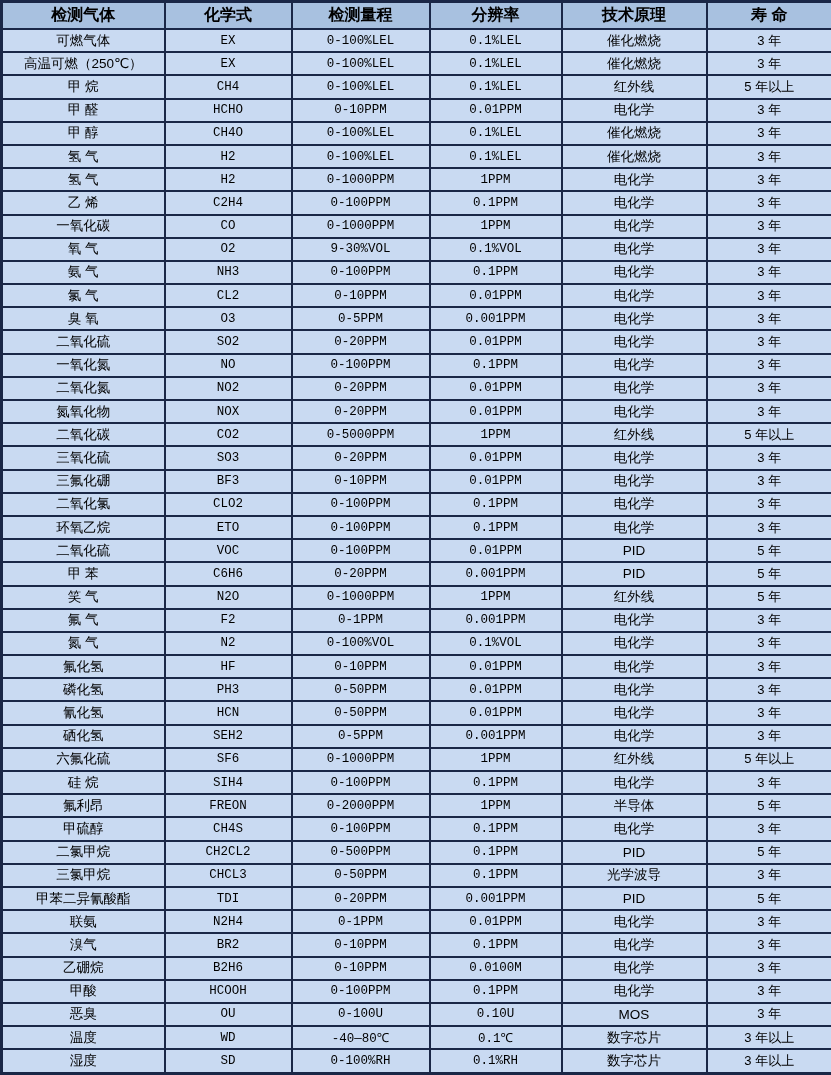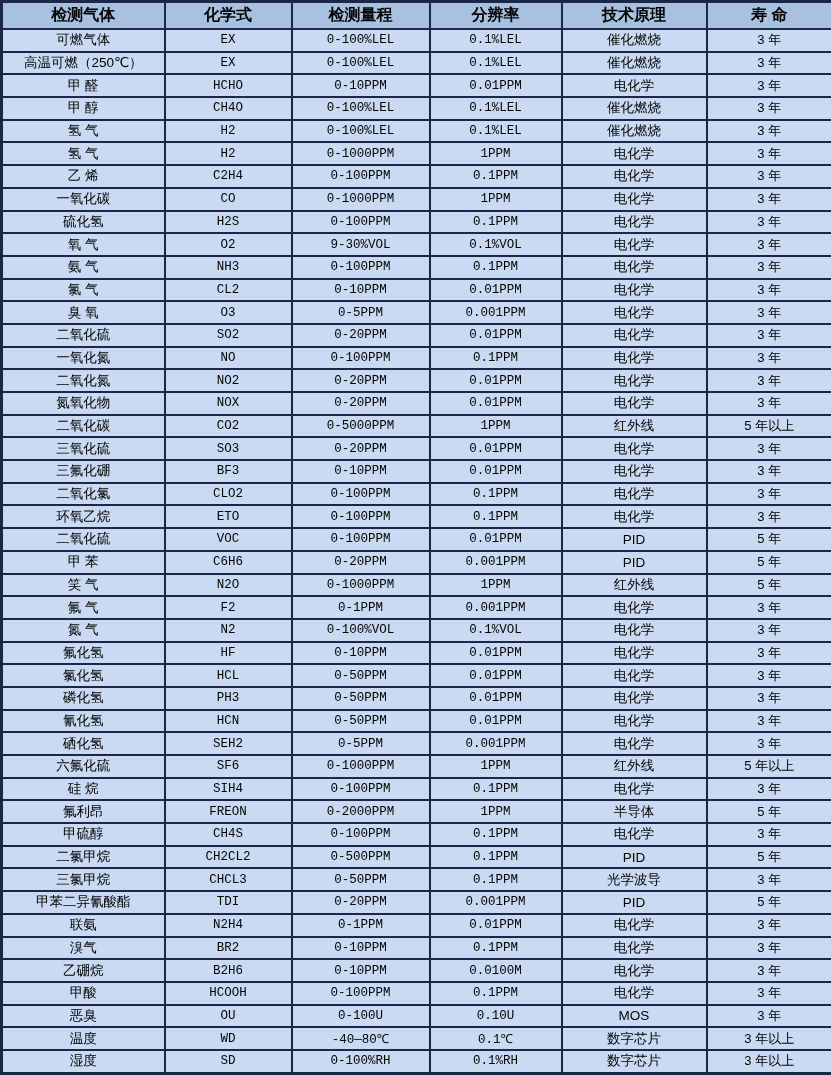--- a/index.html
+++ b/index.html
@@ -70,20 +70,28 @@
       </tr>
       <tr>
         <td class="c-gas">高温可燃（250℃）</td>
         <td class="c-formula">EX</td>
         <td class="c-range">0-100%LEL</td>
         <td class="c-resolution">0.1%LEL</td>
         <td class="c-principle">催化燃烧</td>
         <td class="c-lifespan">3 年</td>
       </tr>
       <tr>
+        <td class="c-gas">甲 烷</td>
+        <td class="c-formula">CH4</td>
+        <td class="c-range">0-100%LEL</td>
+        <td class="c-resolution">0.1%LEL</td>
+        <td class="c-principle">红外线</td>
+        <td class="c-lifespan">5 年以上</td>
+      </tr>
+      <tr>
         <td class="c-gas">甲 醛</td>
         <td class="c-formula">HCHO</td>
         <td class="c-range">0-10PPM</td>
         <td class="c-resolution">0.01PPM</td>
         <td class="c-principle">电化学</td>
         <td class="c-lifespan">3 年</td>
       </tr>
       <tr>
         <td class="c-gas">甲 醇</td>
         <td class="c-formula">CH4O</td>
@@ -118,28 +126,20 @@
       </tr>
       <tr>
         <td class="c-gas">一氧化碳</td>
         <td class="c-formula">CO</td>
         <td class="c-range">0-1000PPM</td>
         <td class="c-resolution">1PPM</td>
         <td class="c-principle">电化学</td>
         <td class="c-lifespan">3 年</td>
       </tr>
       <tr>
-        <td class="c-gas">硫化氢</td>
-        <td class="c-formula">H2S</td>
-        <td class="c-range">0-100PPM</td>
-        <td class="c-resolution">0.1PPM</td>
-        <td class="c-principle">电化学</td>
-        <td class="c-lifespan">3 年</td>
-      </tr>
-      <tr>
         <td class="c-gas">氧 气</td>
         <td class="c-formula">O2</td>
         <td class="c-range">9-30%VOL</td>
         <td class="c-resolution">0.1%VOL</td>
         <td class="c-principle">电化学</td>
         <td class="c-lifespan">3 年</td>
       </tr>
       <tr>
         <td class="c-gas">氨 气</td>
         <td class="c-formula">NH3</td>
@@ -273,28 +273,20 @@
         <td class="c-formula">N2</td>
         <td class="c-range">0-100%VOL</td>
         <td class="c-resolution">0.1%VOL</td>
         <td class="c-principle">电化学</td>
         <td class="c-lifespan">3 年</td>
       </tr>
       <tr>
         <td class="c-gas">氟化氢</td>
         <td class="c-formula">HF</td>
         <td class="c-range">0-10PPM</td>
-        <td class="c-resolution">0.01PPM</td>
-        <td class="c-principle">电化学</td>
-        <td class="c-lifespan">3 年</td>
-      </tr>
-      <tr>
-        <td class="c-gas">氯化氢</td>
-        <td class="c-formula">HCL</td>
-        <td class="c-range">0-50PPM</td>
         <td class="c-resolution">0.01PPM</td>
         <td class="c-principle">电化学</td>
         <td class="c-lifespan">3 年</td>
       </tr>
       <tr>
         <td class="c-gas">磷化氢</td>
         <td class="c-formula">PH3</td>
         <td class="c-range">0-50PPM</td>
         <td class="c-resolution">0.01PPM</td>
         <td class="c-principle">电化学</td>

